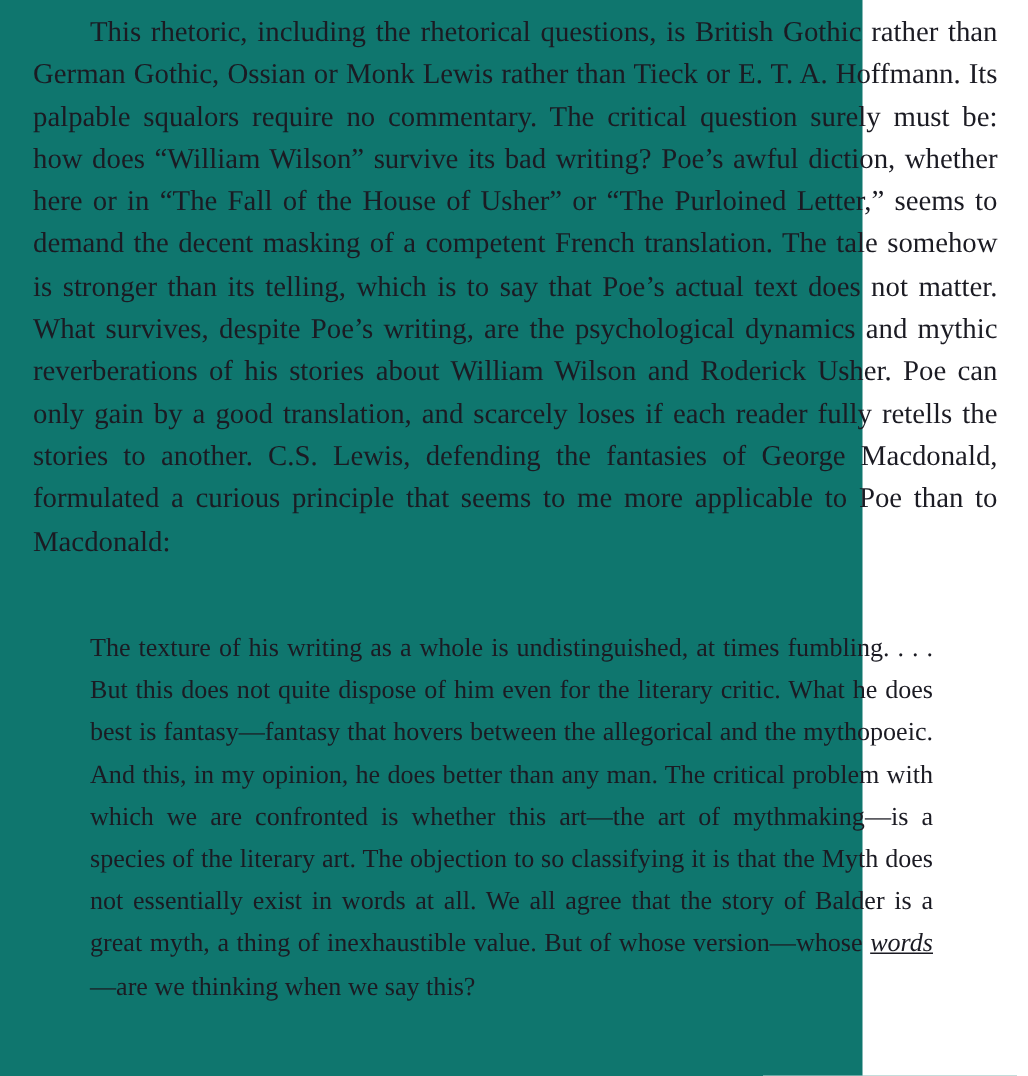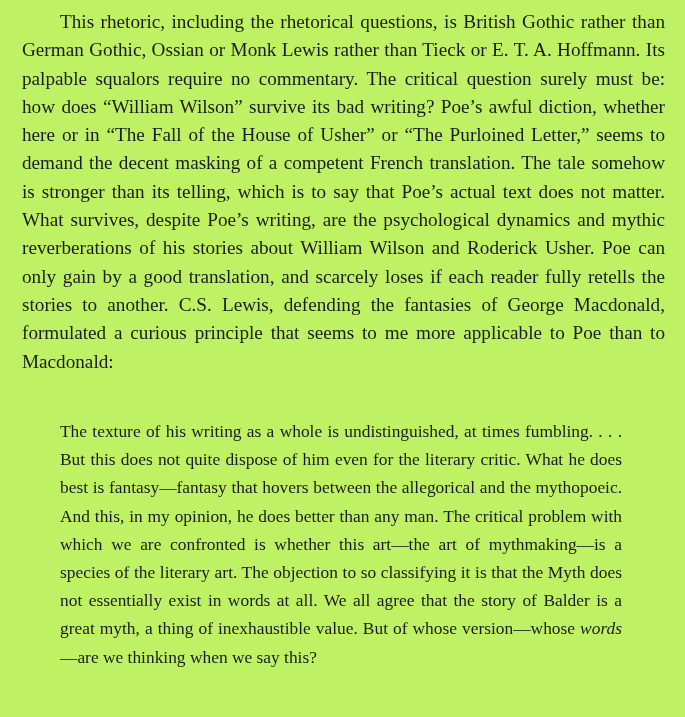--- a/index.html
+++ b/index.html
@@ -12,25 +12,25 @@
     width: 685px;
     height: 717px;
     overflow: hidden;
     font-family: "Liberation Serif", "DejaVu Serif", serif;
     color: #1b1b23;
     -webkit-font-smoothing: antialiased;
   }
 
   .page {
     position: relative;
-    width: 685px;
+    width: 575px;
     height: 717px;
     box-sizing: border-box;
     padding: 0;
-    background: #bef264;
+    background: #0f766e;
   }
 
   
   .body-text {
     position: absolute;
     left: 22px;
     top: 8px;
     width: 643px;          
     margin: 0;
     font-size: 19.2px;
@@ -52,20 +52,21 @@
     font-size: 17.4px;
     line-height: 28.2px;
     text-align: justify;
     text-justify: inter-word;
     text-indent: 0;
     hyphens: manual;
   }
 
   .blockquote em {
     font-style: italic;
+    text-decoration: underline;
   }
 
   
   .citation {
     position: absolute;
     left: 60px;
     top: 710px;
     width: 562px;
     margin: 0;
     font-size: 17.4px;

